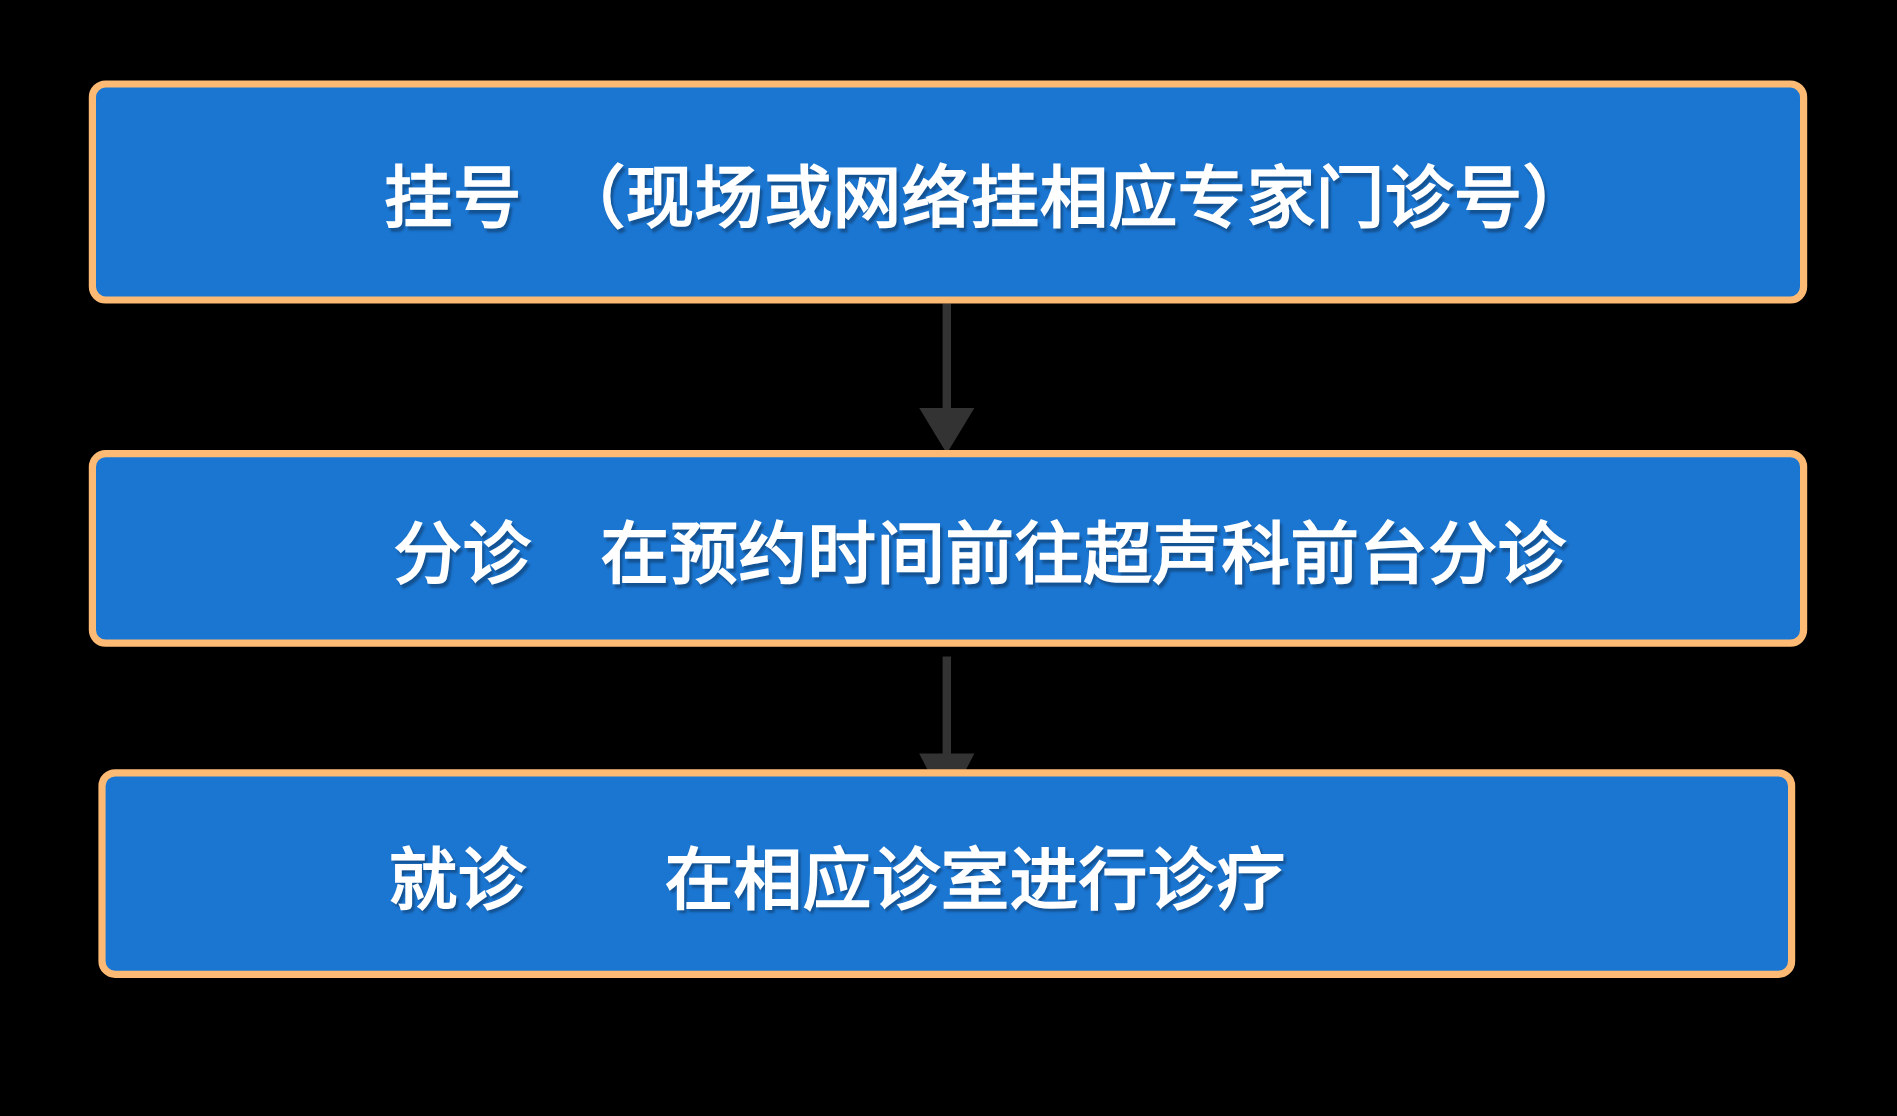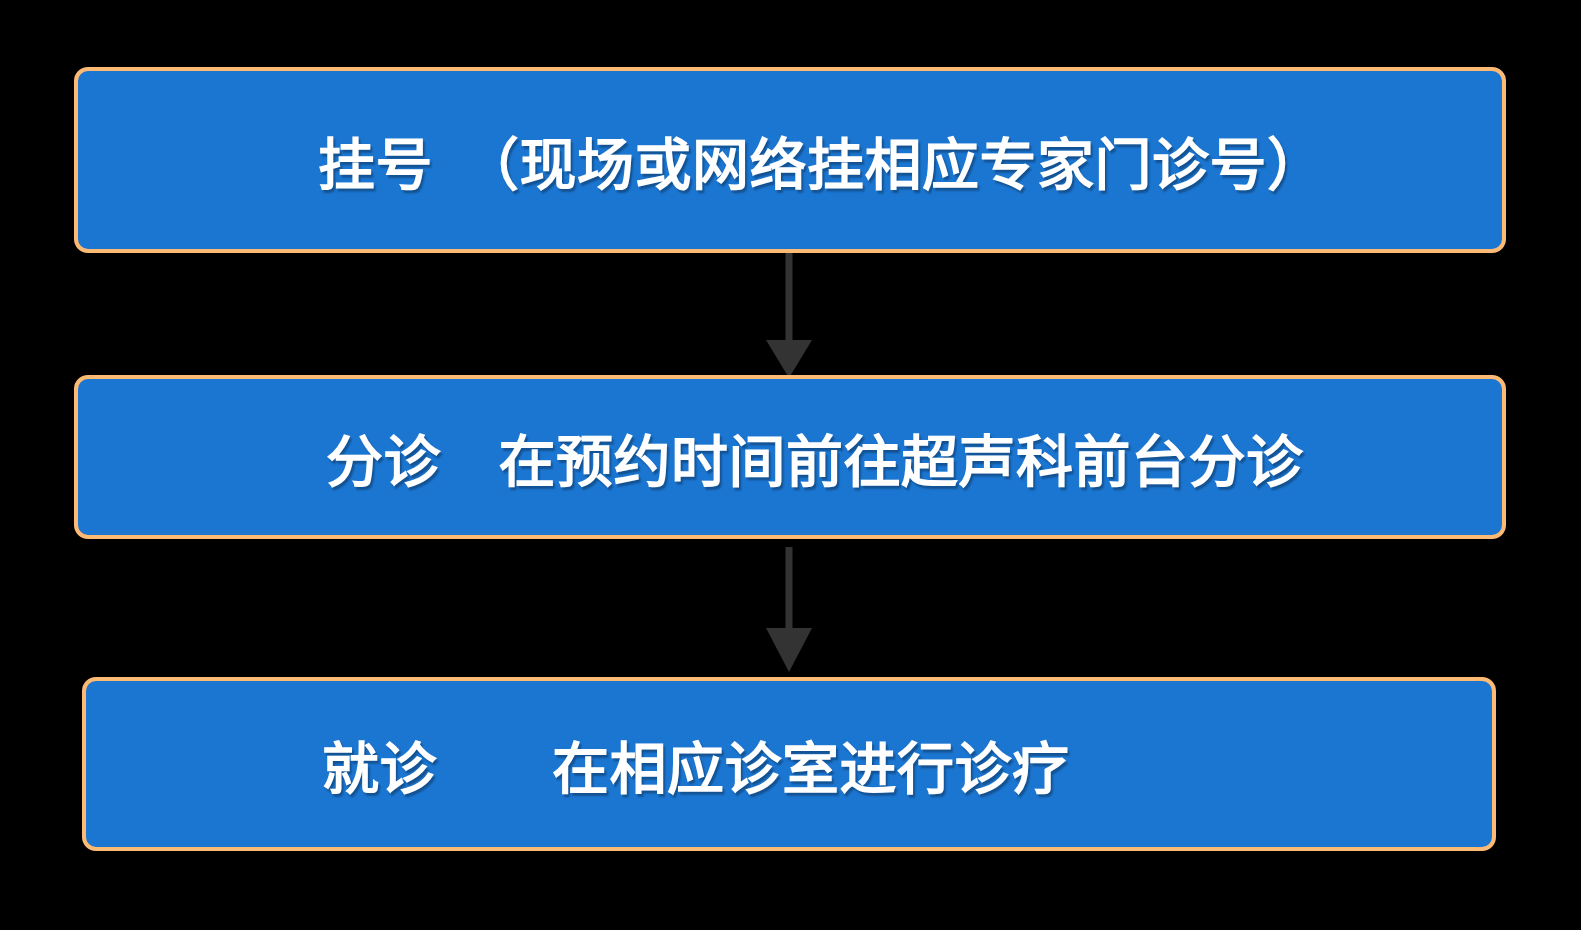--- a/index.html
+++ b/index.html
@@ -20,21 +20,21 @@
     width: 1581px;
     height: 930px;
     background: #000000;
   }
 
   
   .node {
     position: absolute;
     box-sizing: border-box;
     background: #1b76d2;
-    border: 4px solid #fdba74;
+    border: 6px solid #fdba74;
     border-radius: 14px;
     display: flex;
     align-items: center;
     overflow: hidden;
   }
 
   .node-label {
     display: block;
     color: #ffffff;
     font-weight: bold;
@@ -64,21 +64,21 @@
     height: 164px;
   }
   #node-triage .node-label {
     font-size: 57px;
     padding-left: 248px;
   }
 
   
   #node-consult {
     left: 82px;
-    top: 677px;
+    top: 641px;
     width: 1414px;
     height: 174px;
   }
   #node-consult .node-label {
     font-size: 57px;
     padding-left: 236px;
   }
 
   
   .connector {

